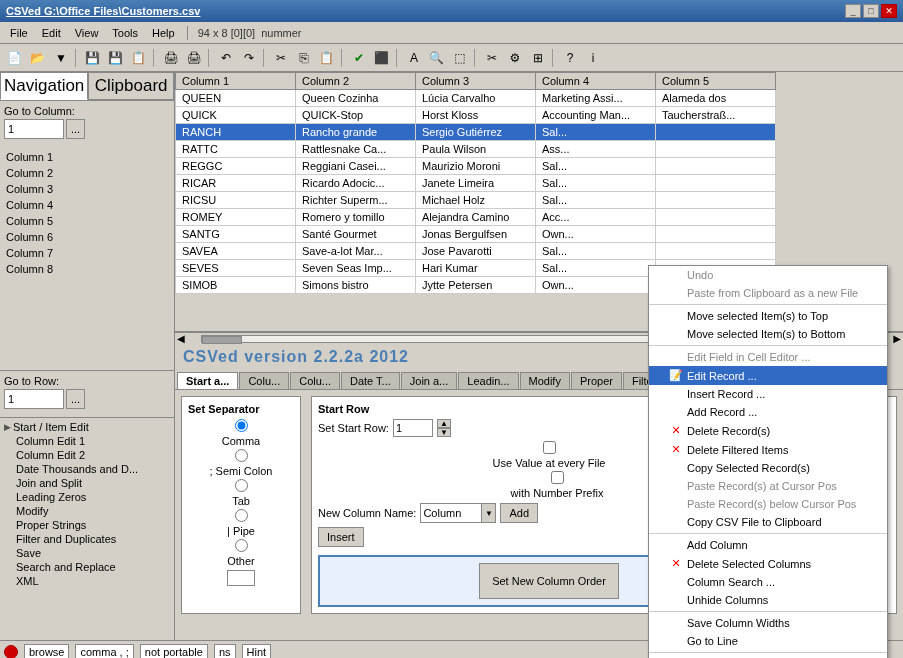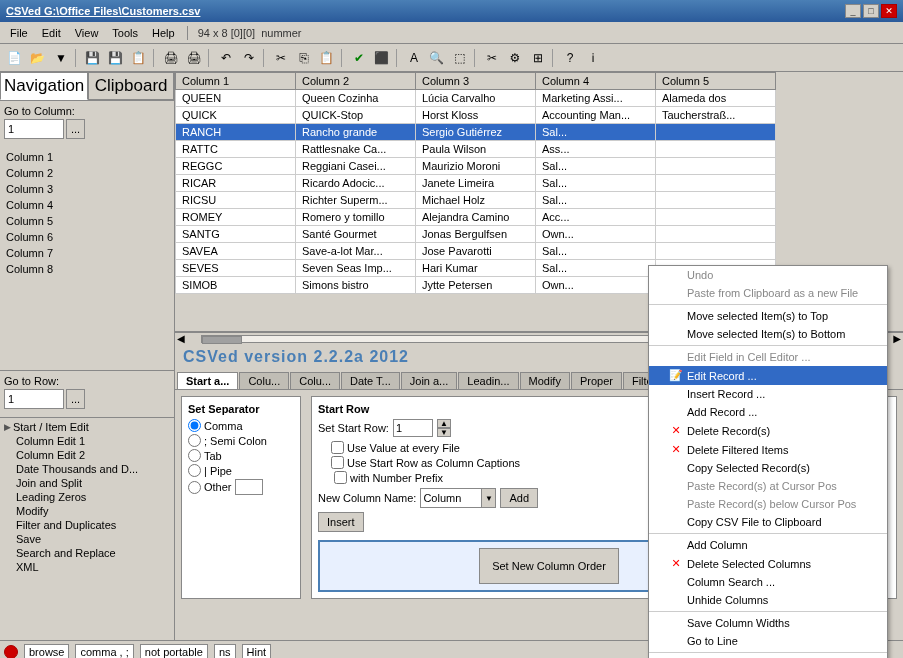--- a/index.html
+++ b/index.html
@@ -61,31 +61,31 @@
     .tabs-strip { background: #d4d0c8; border-bottom: 1px solid #888; display: flex; padding: 2px 2px 0; gap: 1px; }
     .tab { padding: 2px 8px; border: 1px solid #888; border-bottom: none; background: #c0bdb5; cursor: pointer; font-size: 11px; }
     .tab.active { background: white; font-weight: bold; }
     
     
     .bottom-panel { background: #d4d0c8; padding: 6px; display: flex; gap: 10px; min-height: 200px; }
     
     
     .separator-box { border: 1px solid #888; background: white; padding: 6px; min-width: 120px; }
     .box-title { font-weight: bold; margin-bottom: 4px; font-size: 11px; }
-    .radio-row { display: flex; align-items: center; gap: 3px; margin: 2px 0; font-size: 11px; }
+    .radio-row { display: flex; align-items: center; gap: 3px; margin: 2px 0; font-size: 11px; flex-direction: column; }
     .radio-row input[type=radio] { margin: 0; }
     .other-input { width: 28px; height: 16px; border: 1px solid #888; font-size: 10px; padding: 0 2px; }
     
     
     .start-row-box { border: 1px solid #888; background: white; padding: 6px; flex: 1; }
     .row-field { display: flex; align-items: center; gap: 4px; margin-bottom: 4px; }
     .row-input { width: 40px; height: 18px; border: 1px solid #888; padding: 1px 2px; font-size: 11px; }
     .spin-btn { width: 14px; height: 9px; border: 1px solid #888; background: #d4d0c8; display: flex; align-items: center; justify-content: center; font-size: 8px; cursor: pointer; }
     .spinner { display: flex; flex-direction: column; }
-    .check-row { display: flex; align-items: center; gap: 3px; margin: 2px 13px; font-size: 11px; }
+    .check-row { display: flex; align-items: center; gap: 3px; margin: 2px 0; font-size: 11px; flex-direction: column; }
     .check-row input[type=checkbox] { margin: 0; }
     .indent { margin-left: 16px; }
     .name-row { display: flex; align-items: center; gap: 4px; margin-top: 4px; }
     .name-input-wrap { display: flex; align-items: center; border: 1px solid #888; background: white; }
     .name-input { border: none; height: 18px; padding: 1px 2px; font-size: 11px; width: 60px; outline: none; }
     .name-dropdown { border-left: 1px solid #888; background: #d4d0c8; width: 14px; height: 18px; display: flex; align-items: center; justify-content: center; cursor: pointer; font-size: 8px; }
     .action-btn { height: 20px; padding: 0 8px; border: 1px solid #888; background: #d4d0c8; cursor: pointer; font-size: 11px; }
     
     
     .edit-item-box { border: 1px solid #888; background: white; padding: 6px; min-width: 100px; }
@@ -217,20 +217,23 @@
         <span>Date Thousands and D...</span>
       </div>
       <div class="tree-item" style="padding-left: 14px">
         <span>Join and Split</span>
       </div>
       <div class="tree-item" style="padding-left: 14px">
         <span>Leading Zeros</span>
       </div>
       <div class="tree-item" style="padding-left: 14px">
         <span>Modify</span>
+      </div>
+      <div class="tree-item" style="padding-left: 14px">
+        <span>Proper Strings</span>
       </div>
       <div class="tree-item" style="padding-left: 14px">
         <span>Filter and Duplicates</span>
       </div>
       <div class="tree-item" style="padding-left: 14px">
         <span>Save</span>
       </div>
       <div class="tree-item" style="padding-left: 14px">
         <span>Search and Replace</span>
       </div>
@@ -401,24 +404,20 @@
           <input type="text" class="row-input" value="1" style="">
           <div class="spinner">
             <div class="spin-btn">▲</div>
             <div class="spin-btn">▼</div>
           </div>
         </div>
         <div class="check-row">
           <input type="checkbox" style="">
           <span>Use Value at every File</span>
         </div>
-        <div class="check-row">
-          <input type="checkbox" style="">
-          <span>Use Start Row as Column Captions</span>
-        </div>
         <div class="check-row indent">
           <input type="checkbox" style="">
           <span>with Number Prefix</span>
         </div>
         <div class="name-row">
           <span>New Column Name:</span>
           <div class="name-input-wrap">
             <input type="text" class="name-input" value="Column" style="">
             <div class="name-dropdown">▼</div>
           </div>

